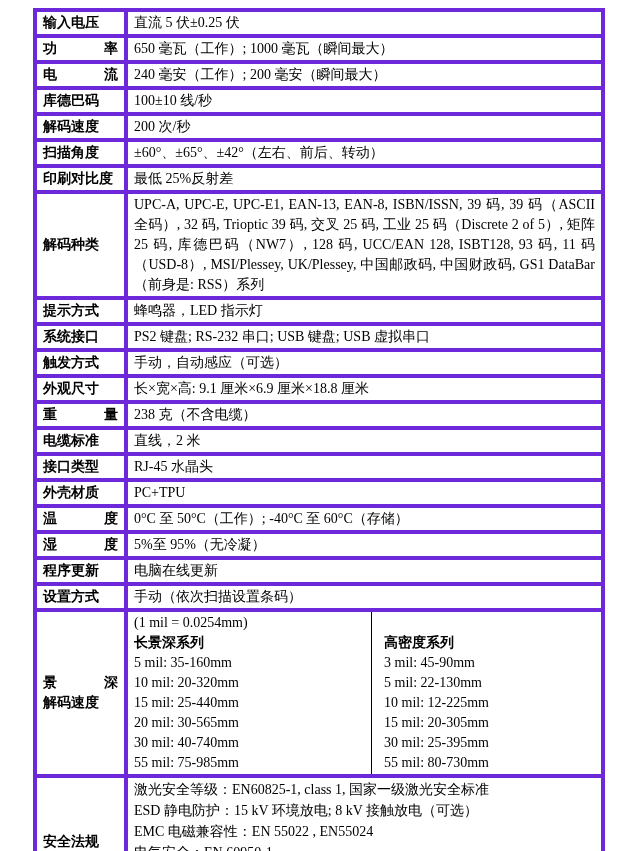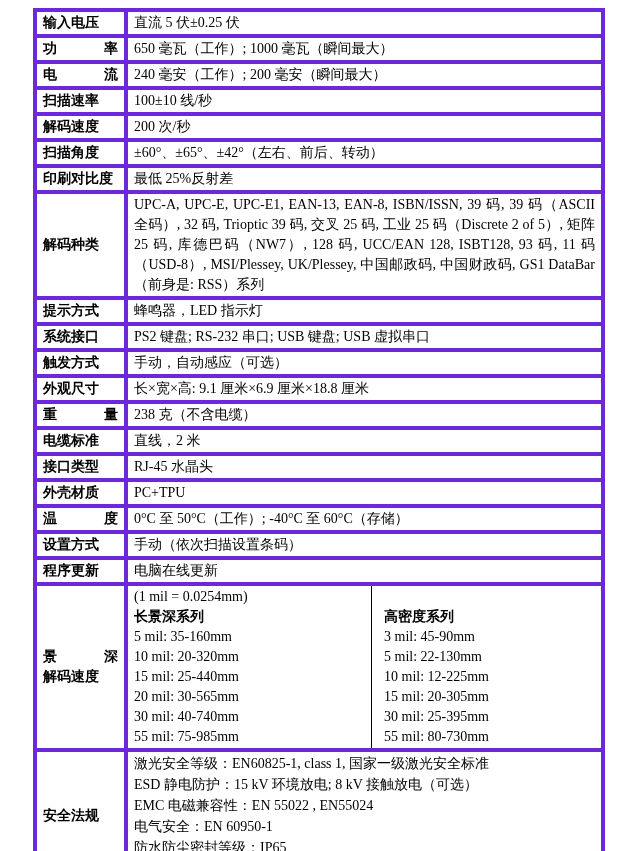--- a/index.html
+++ b/index.html
@@ -82,21 +82,21 @@
         </tr>
         <tr>
           <td class="label jlabel">功　率</td>
           <td class="value">650 毫瓦（工作）; 1000 毫瓦（瞬间最大）</td>
         </tr>
         <tr>
           <td class="label jlabel">电　流</td>
           <td class="value">240 毫安（工作）; 200 毫安（瞬间最大）</td>
         </tr>
         <tr>
-          <td class="label">扫描速率</td>
+          <td class="label">库德巴码</td>
           <td class="value">100±10 线/秒</td>
         </tr>
         <tr>
           <td class="label">解码速度</td>
           <td class="value">200 次/秒</td>
         </tr>
         <tr>
           <td class="label">扫描角度</td>
           <td class="value">±60°、±65°、±42°（左右、前后、转动）</td>
         </tr>
@@ -138,26 +138,30 @@
         </tr>
         <tr>
           <td class="label">外壳材质</td>
           <td class="value">PC+TPU</td>
         </tr>
         <tr>
           <td class="label jlabel">温　度</td>
           <td class="value">0°C 至 50°C（工作）; -40°C 至 60°C（存储）</td>
         </tr>
         <tr>
+          <td class="label jlabel">湿　度</td>
+          <td class="value">5%至 95%（无冷凝）</td>
+        </tr>
+        <tr>
+          <td class="label">程序更新</td>
+          <td class="value">电脑在线更新</td>
+        </tr>
+        <tr>
           <td class="label">设置方式</td>
           <td class="value">手动（依次扫描设置条码）</td>
-        </tr>
-        <tr>
-          <td class="label">程序更新</td>
-          <td class="value">电脑在线更新</td>
         </tr>
         <tr>
           <td class="label">
             <div class="line jlabel">景　深</div>
             <div class="line">解码速度</div>
           </td>
           <td class="value nopad">
             <div class="twocol">
               <div class="col-left">
                 <div class="line">(1 mil = 0.0254mm)</div>

